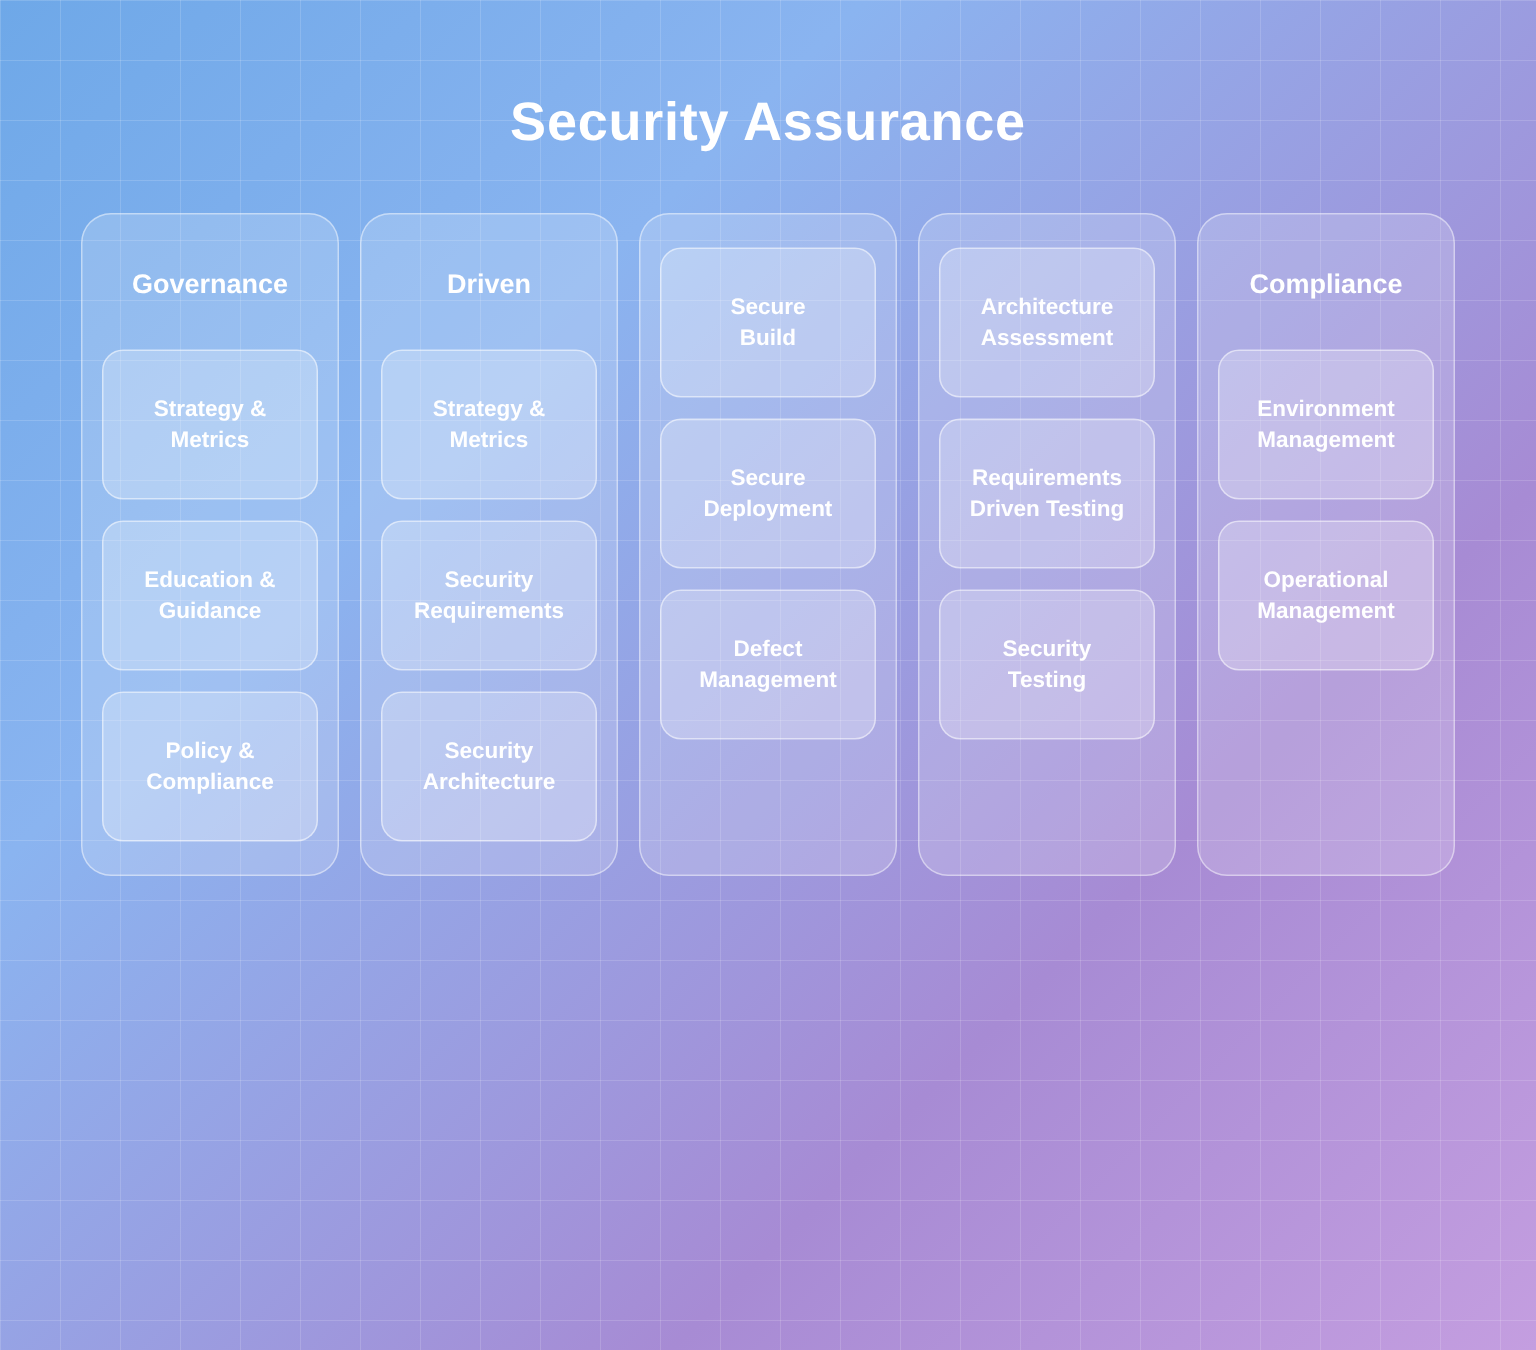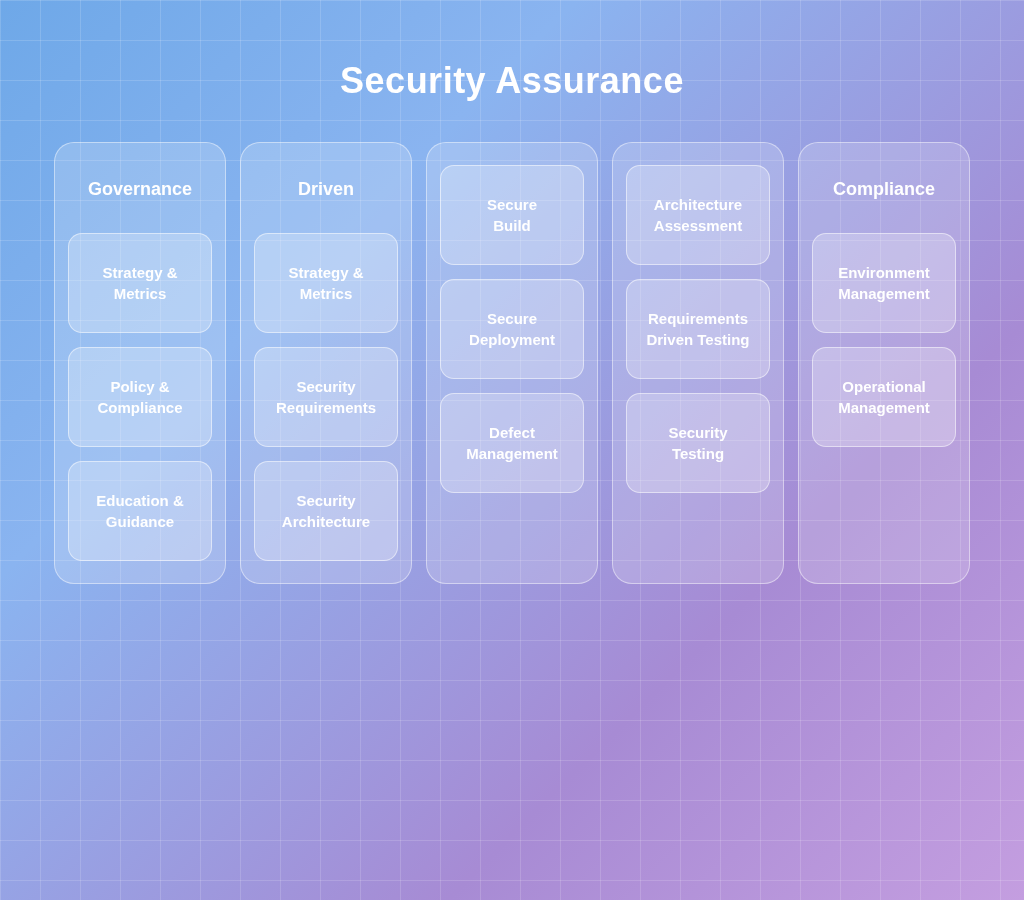--- a/index.html
+++ b/index.html
@@ -99,22 +99,22 @@
 </head>
 <body>
 
 <h1 class="page-title">Security Assurance</h1>
 
 <div class="columns-container" id="columns-container">
 
 <div class="column">
       <div class="column-header">Governance</div>
       <div class="card">Strategy &amp;<br>Metrics</div>
+      <div class="card">Education &amp;<br>Guidance</div>
       <div class="card">Policy &amp;<br>Compliance</div>
-      <div class="card">Education &amp;<br>Guidance</div>
     </div>
     <div class="column">
       <div class="column-header">Driven</div>
       <div class="card">Strategy &amp;<br>Metrics</div>
       <div class="card">Security<br>Requirements</div>
       <div class="card">Security<br>Architecture</div>
     </div>
     <div class="column">
       <div class="card">Secure<br>Build</div>
       <div class="card">Secure<br>Deployment</div>

